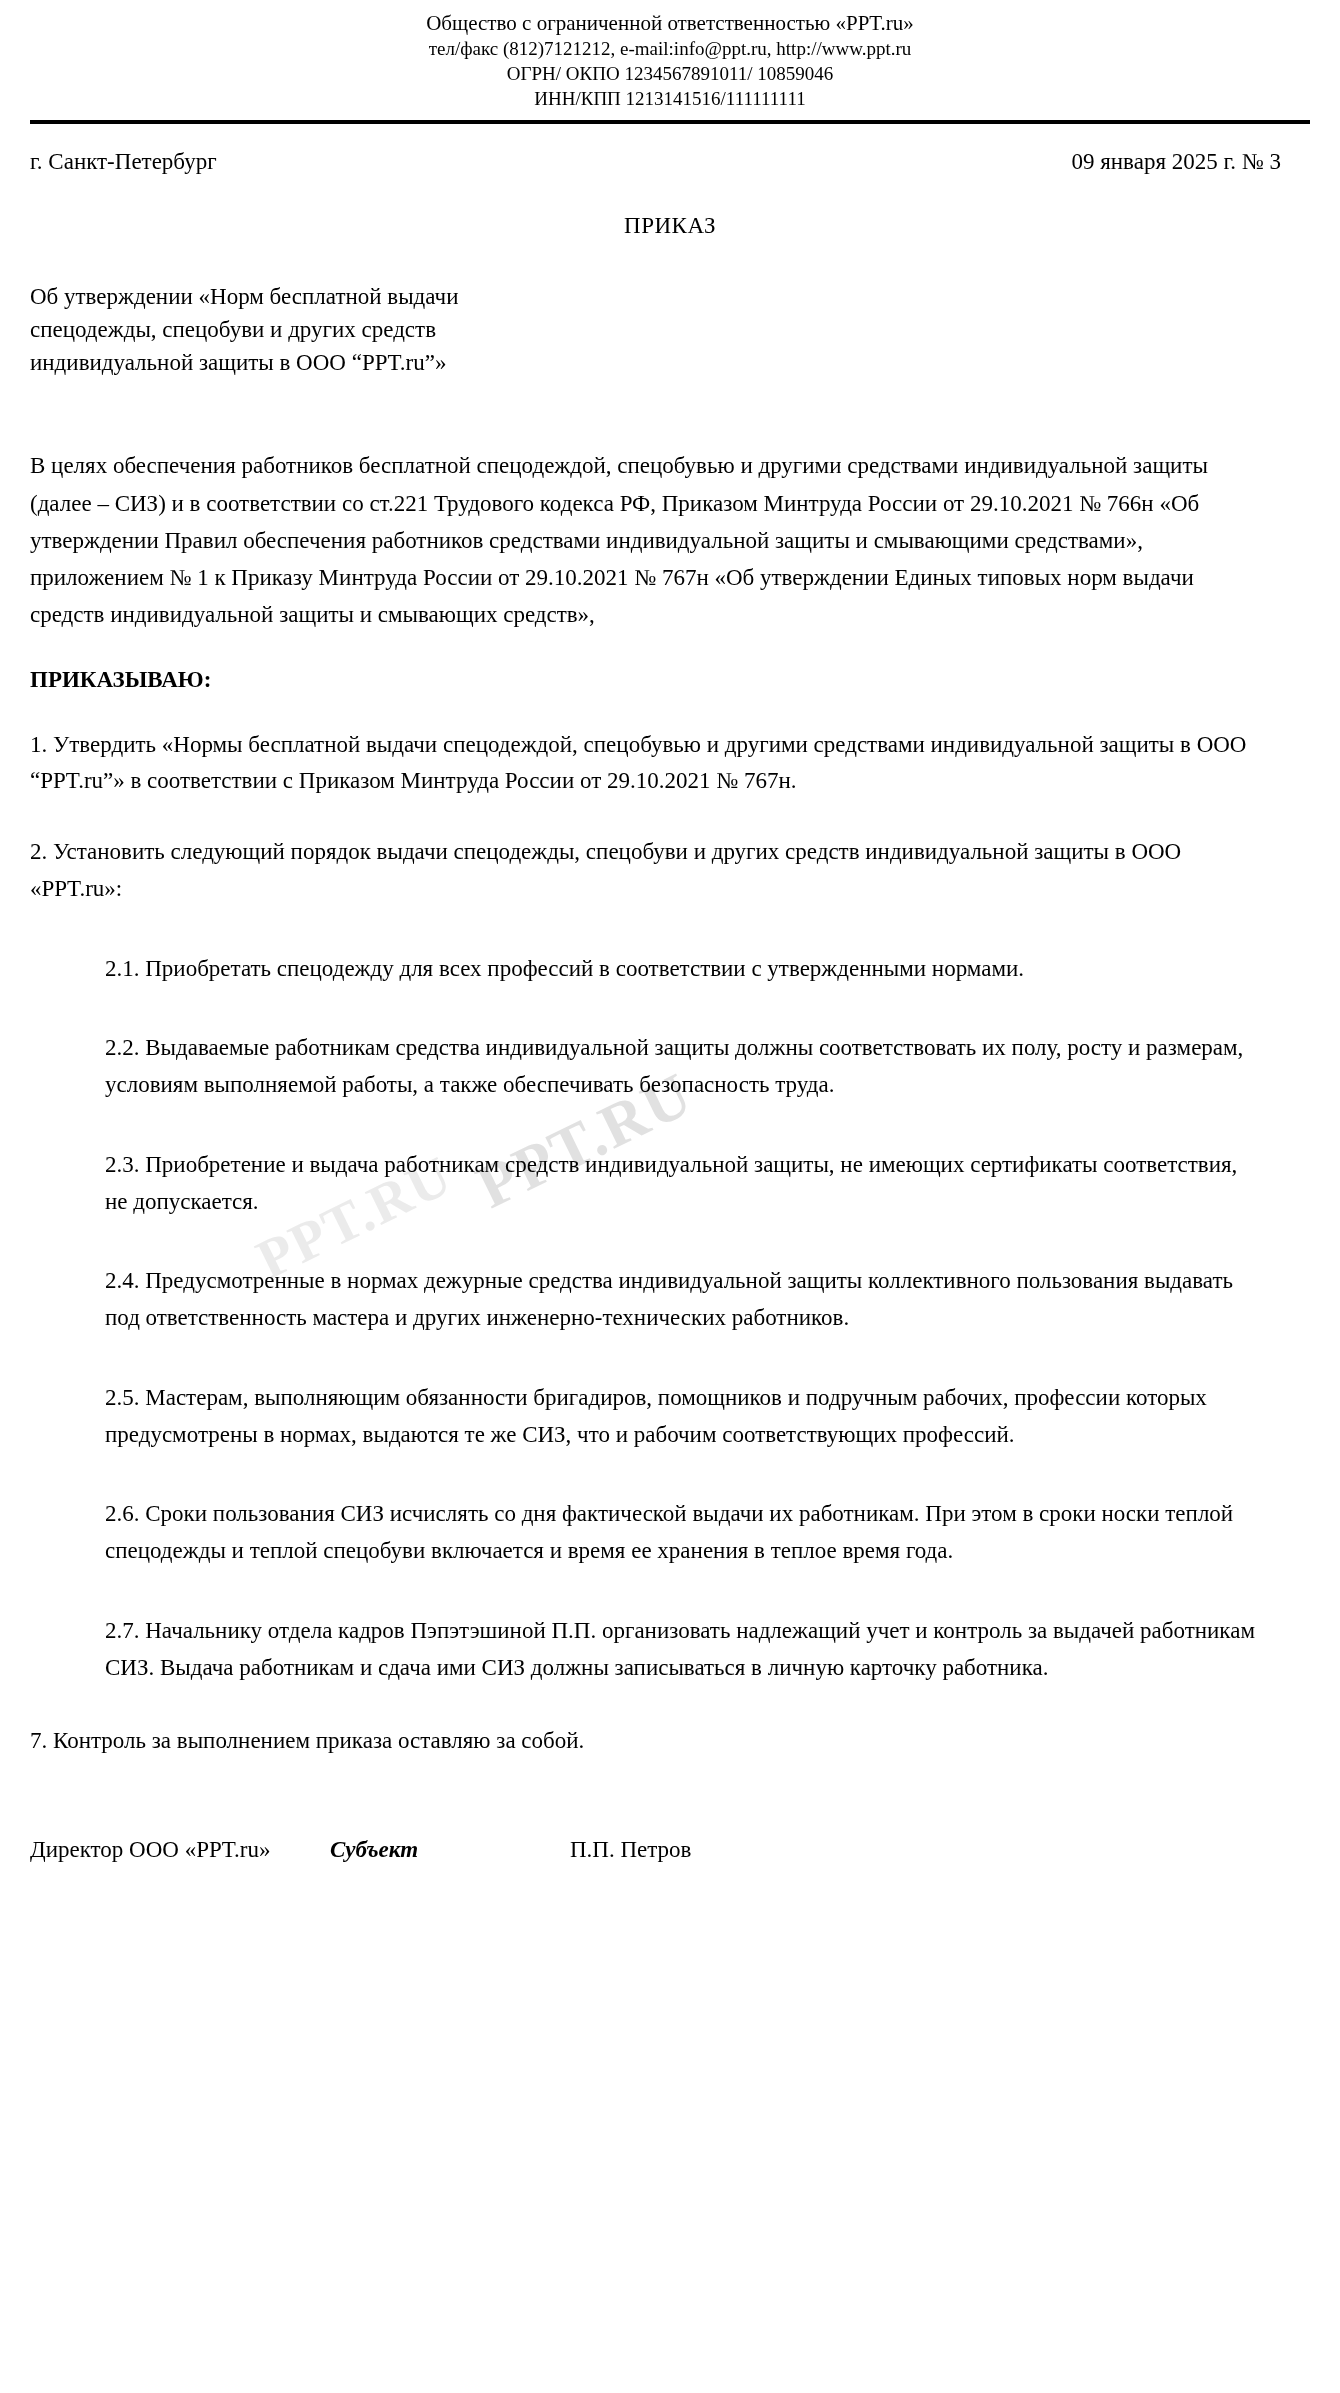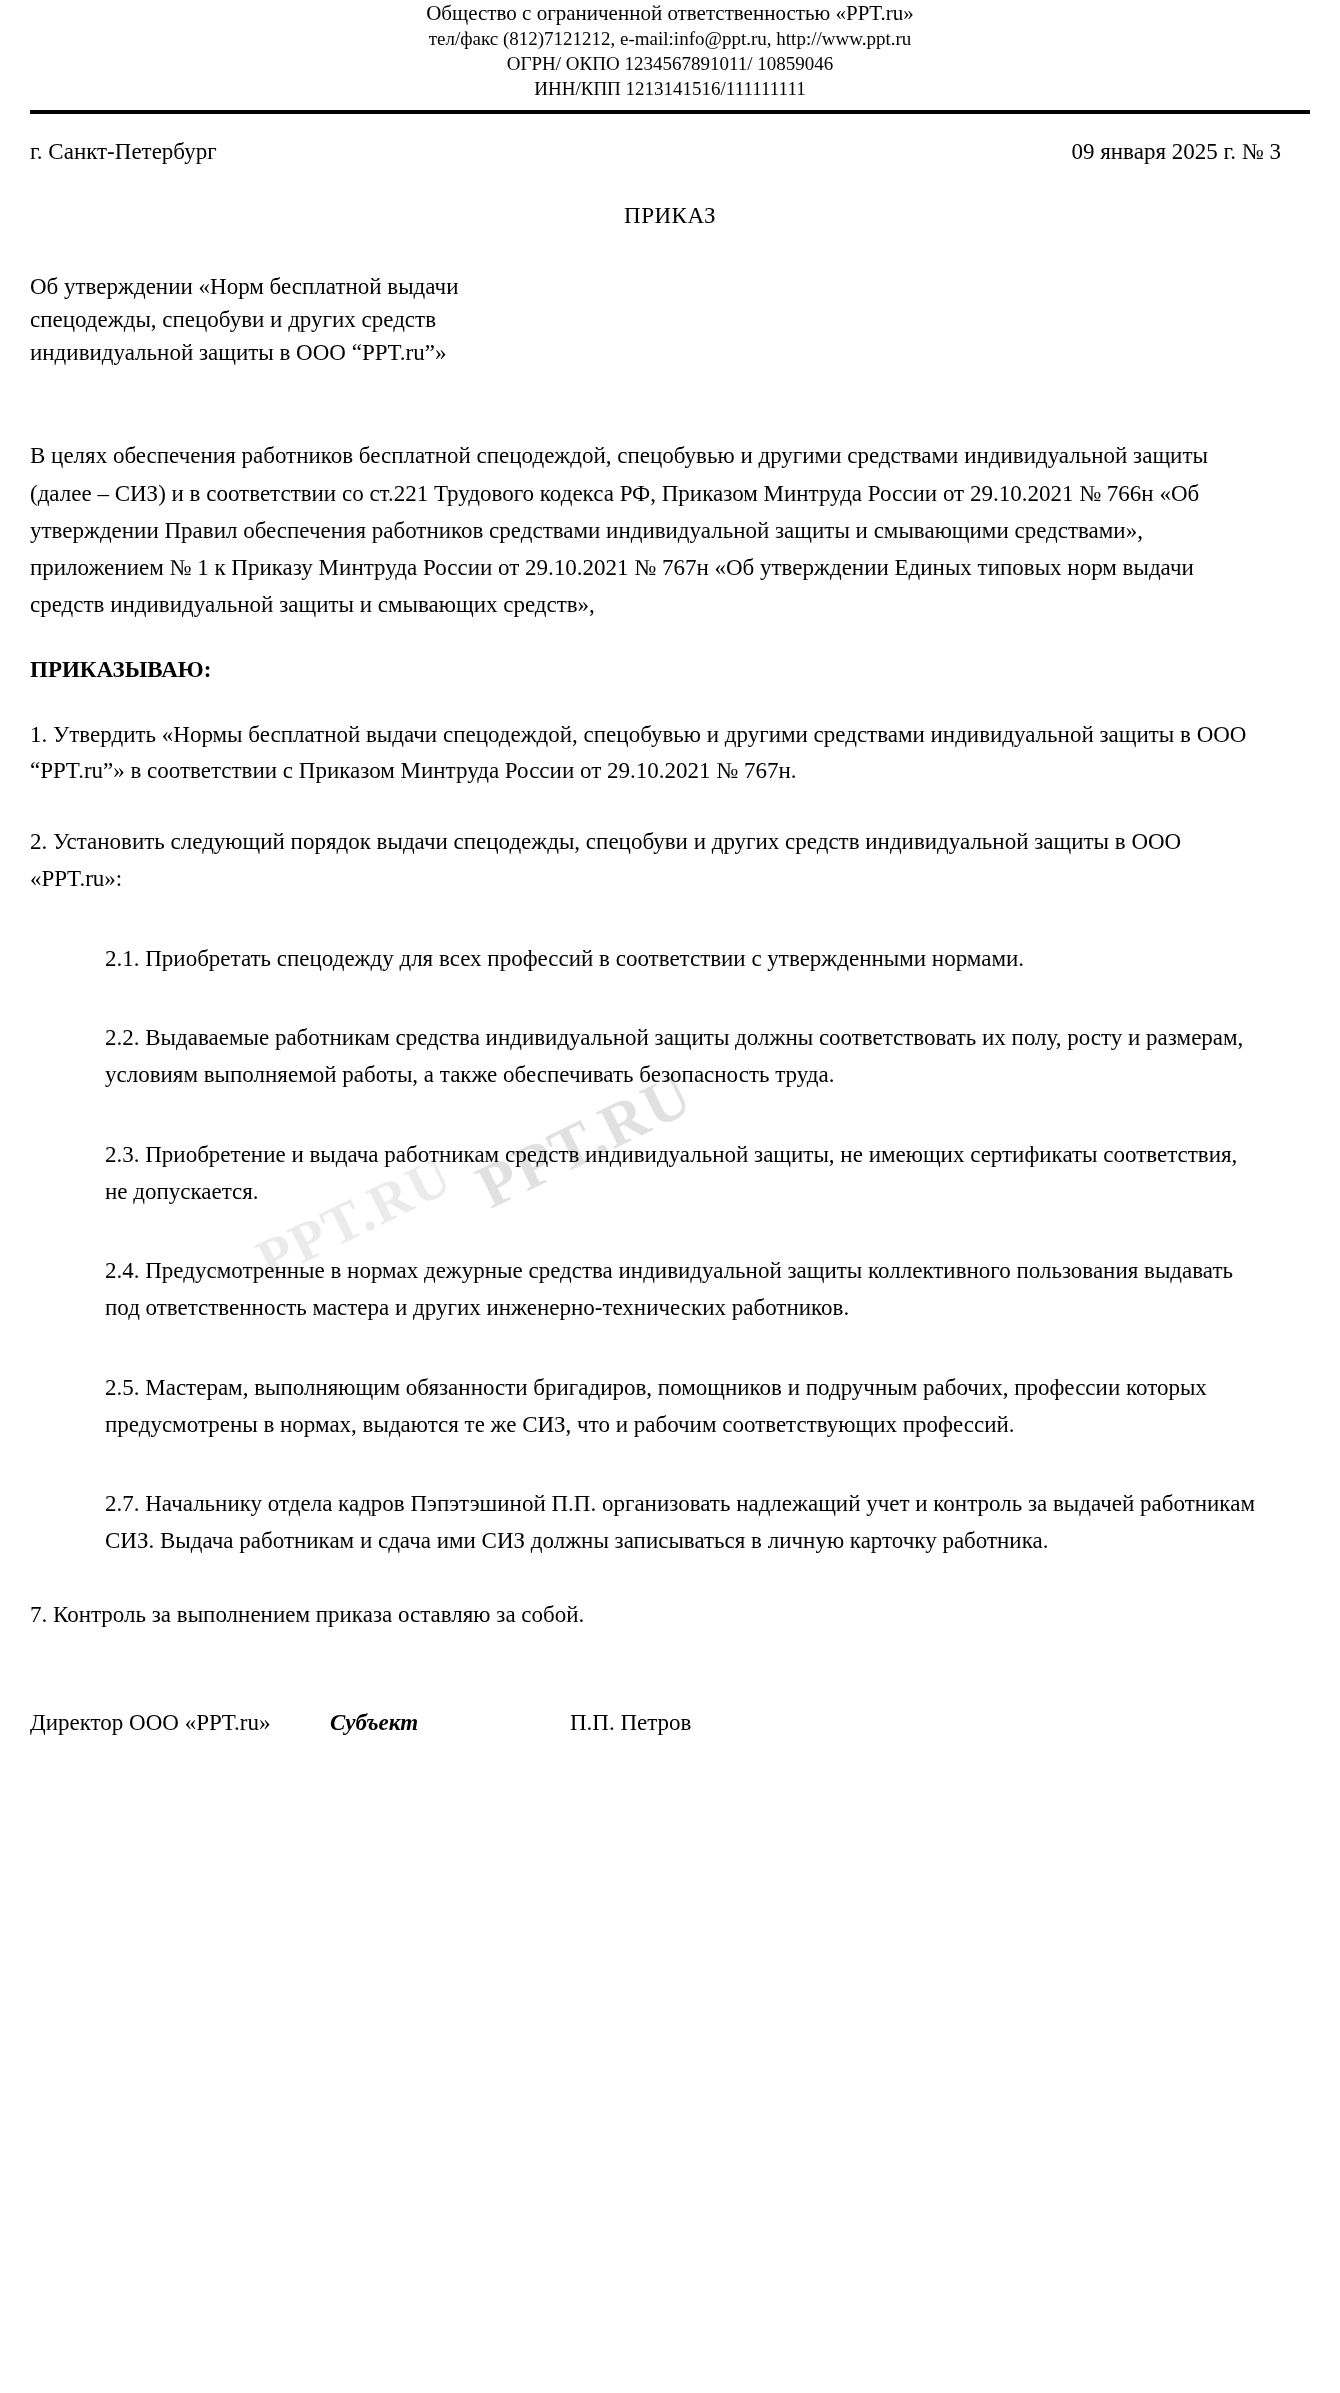--- a/index.html
+++ b/index.html
@@ -41,20 +41,21 @@
     top: 1185px;
     font-size: 56px;
     color: rgba(120,120,120,0.15);
   }
 
   .content { position: relative; z-index: 2; }
 
   
   .letterhead {
     text-align: center;
+    padding-top: 10px;
   }
   .letterhead div {
     line-height: 1.30;
     white-space: nowrap;
   }
   .lh-1 { font-size: 21px; }
   .lh-2 { font-size: 20px; }
   .lh-3 { font-size: 19px; }
   .lh-4 { font-size: 19px; }
   .lh-5 { font-size: 19px; text-align: center; }
@@ -175,20 +176,21 @@
 
     <div class="item">1. Утвердить «Нормы бесплатной выдачи спецодеждой, спецобувью и другими средствами индивидуальной защиты в ООО “PPT.ru”» в соответствии с Приказом Минтруда России от 29.10.2021 № 767н.</div>
 
     <div class="item">2. Установить следующий порядок выдачи спецодежды, спецобуви и других средств индивидуальной защиты в ООО «PPT.ru»:</div>
 
     <div class="subitem">2.1. Приобретать спецодежду для всех профессий в соответствии с утвержденными нормами.</div>
     <div class="subitem">2.2. Выдаваемые работникам средства индивидуальной защиты должны соответствовать их полу, росту и размерам, условиям выполняемой работы, а также обеспечивать безопасность труда.</div>
     <div class="subitem">2.3. Приобретение и выдача работникам средств индивидуальной защиты, не имеющих сертификаты соответствия, не допускается.</div>
     <div class="subitem">2.4. Предусмотренные в нормах дежурные средства индивидуальной защиты коллективного пользования выдавать под ответственность мастера и других инженерно-технических работников.</div>
     <div class="subitem">2.5. Мастерам, выполняющим обязанности бригадиров, помощников и подручным рабочих, профессии которых предусмотрены в нормах, выдаются те же СИЗ, что и рабочим соответствующих профессий.</div>
+    <div class="subitem">2.6. Сроки пользования СИЗ исчислять со дня фактической выдачи их работникам. При этом в сроки носки теплой спецодежды и теплой спецобуви включается и время ее хранения в теплое время года.</div>
     <div class="subitem">2.7. Начальнику отдела кадров Пэпэтэшиной П.П. организовать надлежащий учет и контроль за выдачей работникам СИЗ. Выдача работникам и сдача ими СИЗ должны записываться в личную карточку работника.</div>
 
     <div class="item item-last">7. Контроль за выполнением приказа оставляю за собой.</div>
 
     <div class="signature">
       <span class="sig-title">Директор ООО «PPT.ru»</span>
       <span class="sig-sign">Субъект</span>
       <span class="sig-name">П.П. Петров</span>
     </div>
 

